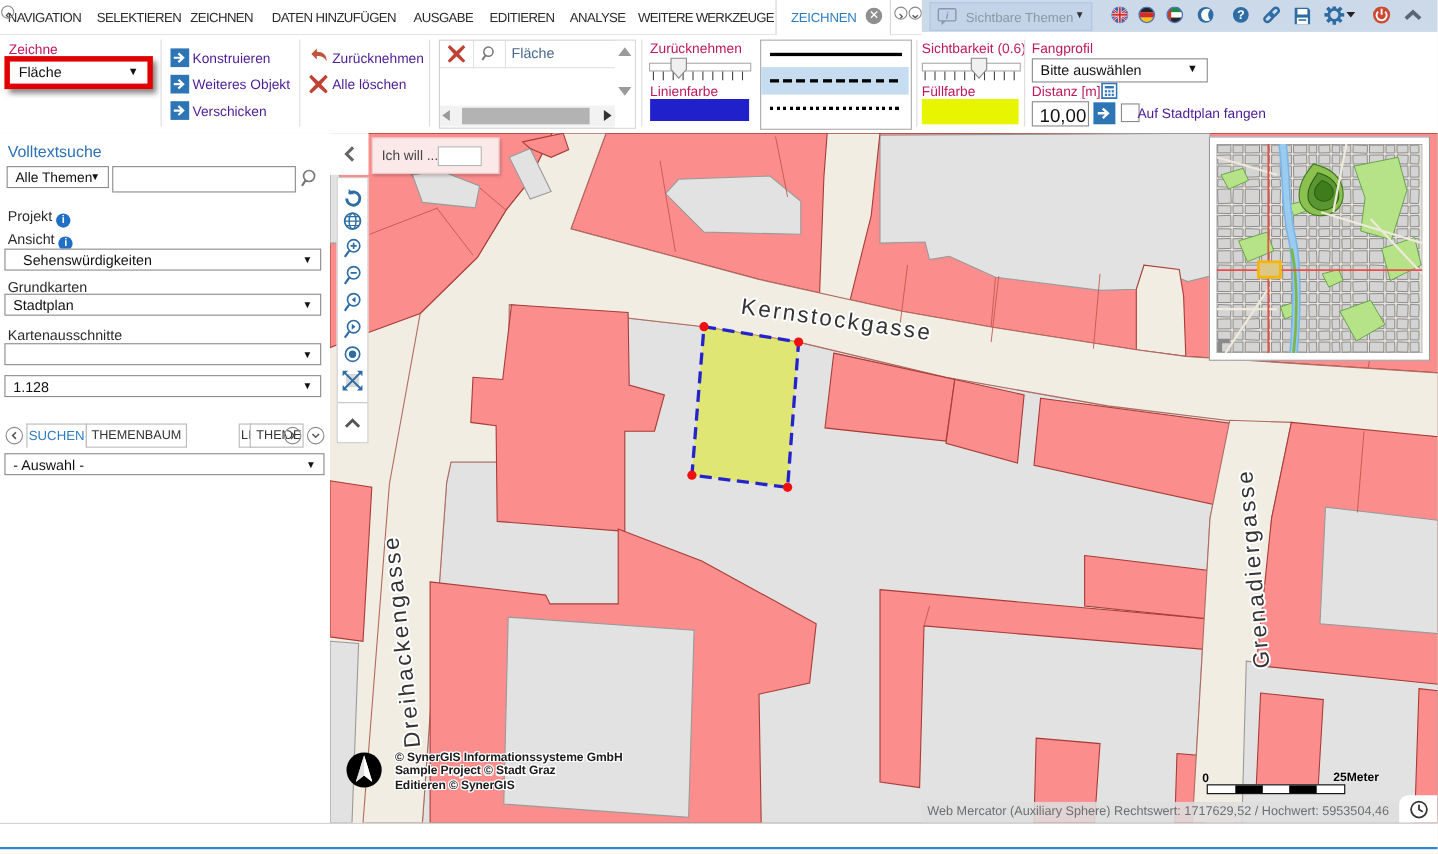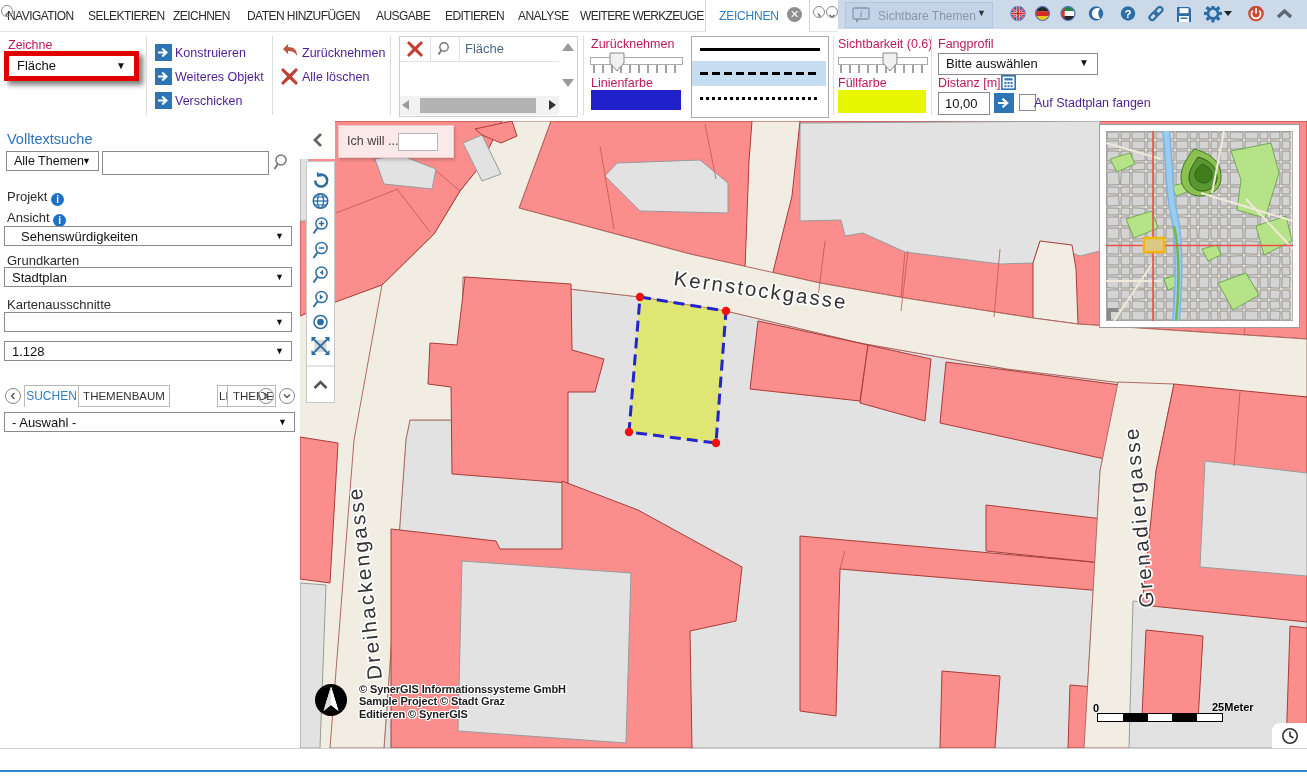--- a/index.html
+++ b/index.html
@@ -274,21 +274,21 @@
       <g fill="#2e75b5">
         <rect x="3.4" y="7" width="2" height="2"></rect>
         <rect x="6.5" y="7" width="2" height="2"></rect>
         <rect x="9.6" y="7" width="2" height="2"></rect>
         <rect x="3.4" y="10.2" width="2" height="2"></rect>
         <rect x="6.5" y="10.2" width="2" height="2"></rect>
         <rect x="9.6" y="10.2" width="2" height="2"></rect>
       </g>
     </svg>
   <div class="abs" style="left:938px;top:60px;width:50px;height:21px;border:1px solid #8a8a8a;background:#fff;">
-    <div class="abs" style="left:6px;top:3px;font-size:13px;color:#111;">10,00</div>
+    <div class="abs" style="left:6px;top:3px;font-size:17px;color:#111;">10,00</div>
   </div>
   <div class="abs" style="left:994px;top:61px;width:20px;height:20px;background:#2e75b5;">
       <svg style="position:absolute;left:3px;top:3px;" width="14" height="14" viewBox="0 0 14 14">
         <path d="M1 7h8M5.5 2.7l4.7 4.3-4.7 4.3" stroke="#fff" stroke-width="2.2" fill="none"></path>
       </svg>
     </div>
   <div class="abs" style="left:1019px;top:62px;width:15px;height:15px;border:1px solid #8a8a8a;background:#fdfdfd;"></div>
   <div class="btxt" style="left:1034px;top:64px;font-size:12.5px;">Auf Stadtplan fangen</div>
 </div>
 
@@ -819,20 +819,21 @@
     © SynerGIS Informationssysteme GmbH<br>Sample Project © Stadt Graz<br>Editieren © SynerGIS
   </div>
   
   <div class="abs" style="left:793px;top:581px;font-size:11px;font-weight:bold;color:#000;text-shadow:0 0 2px #fff;">0</div>
   <div class="abs" style="left:912px;top:580px;font-size:11px;font-weight:bold;color:#000;text-shadow:0 0 2px #fff;">25Meter</div>
   <div class="abs" style="left:797px;top:592px;width:124px;height:7px;border:1px solid #000;background:#fff;">
     <div class="abs" style="left:24.8px;top:0;width:24.8px;height:7px;background:#000;"></div>
     <div class="abs" style="left:74.4px;top:0;width:24.8px;height:7px;background:#000;"></div>
   </div>
   
+  <div class="abs" style="left:538px;top:608px;width:436px;height:19px;background:rgba(222,222,222,.88);color:#6b6f72;font-size:11.5px;line-height:19px;padding-left:5px;white-space:nowrap;">Web Mercator (Auxiliary Sphere) Rechtswert: 1717629,52 / Hochwert: 5953504,46</div>
   
   <div class="abs" style="left:972px;top:602px;width:35px;height:25px;background:#fff;border-radius:8px 0 0 0;">
     <svg class="abs" style="left:9px;top:4px;" width="18" height="18" viewBox="0 0 18 18">
         <circle cx="9" cy="9" r="7.2" fill="none" stroke="#333" stroke-width="1.6"></circle>
         <path d="M9 4.5V9l3.5 2" stroke="#333" stroke-width="1.6" fill="none"></path>
       </svg>
   </div>
 </div>
 
 <div id="footgray"></div>

